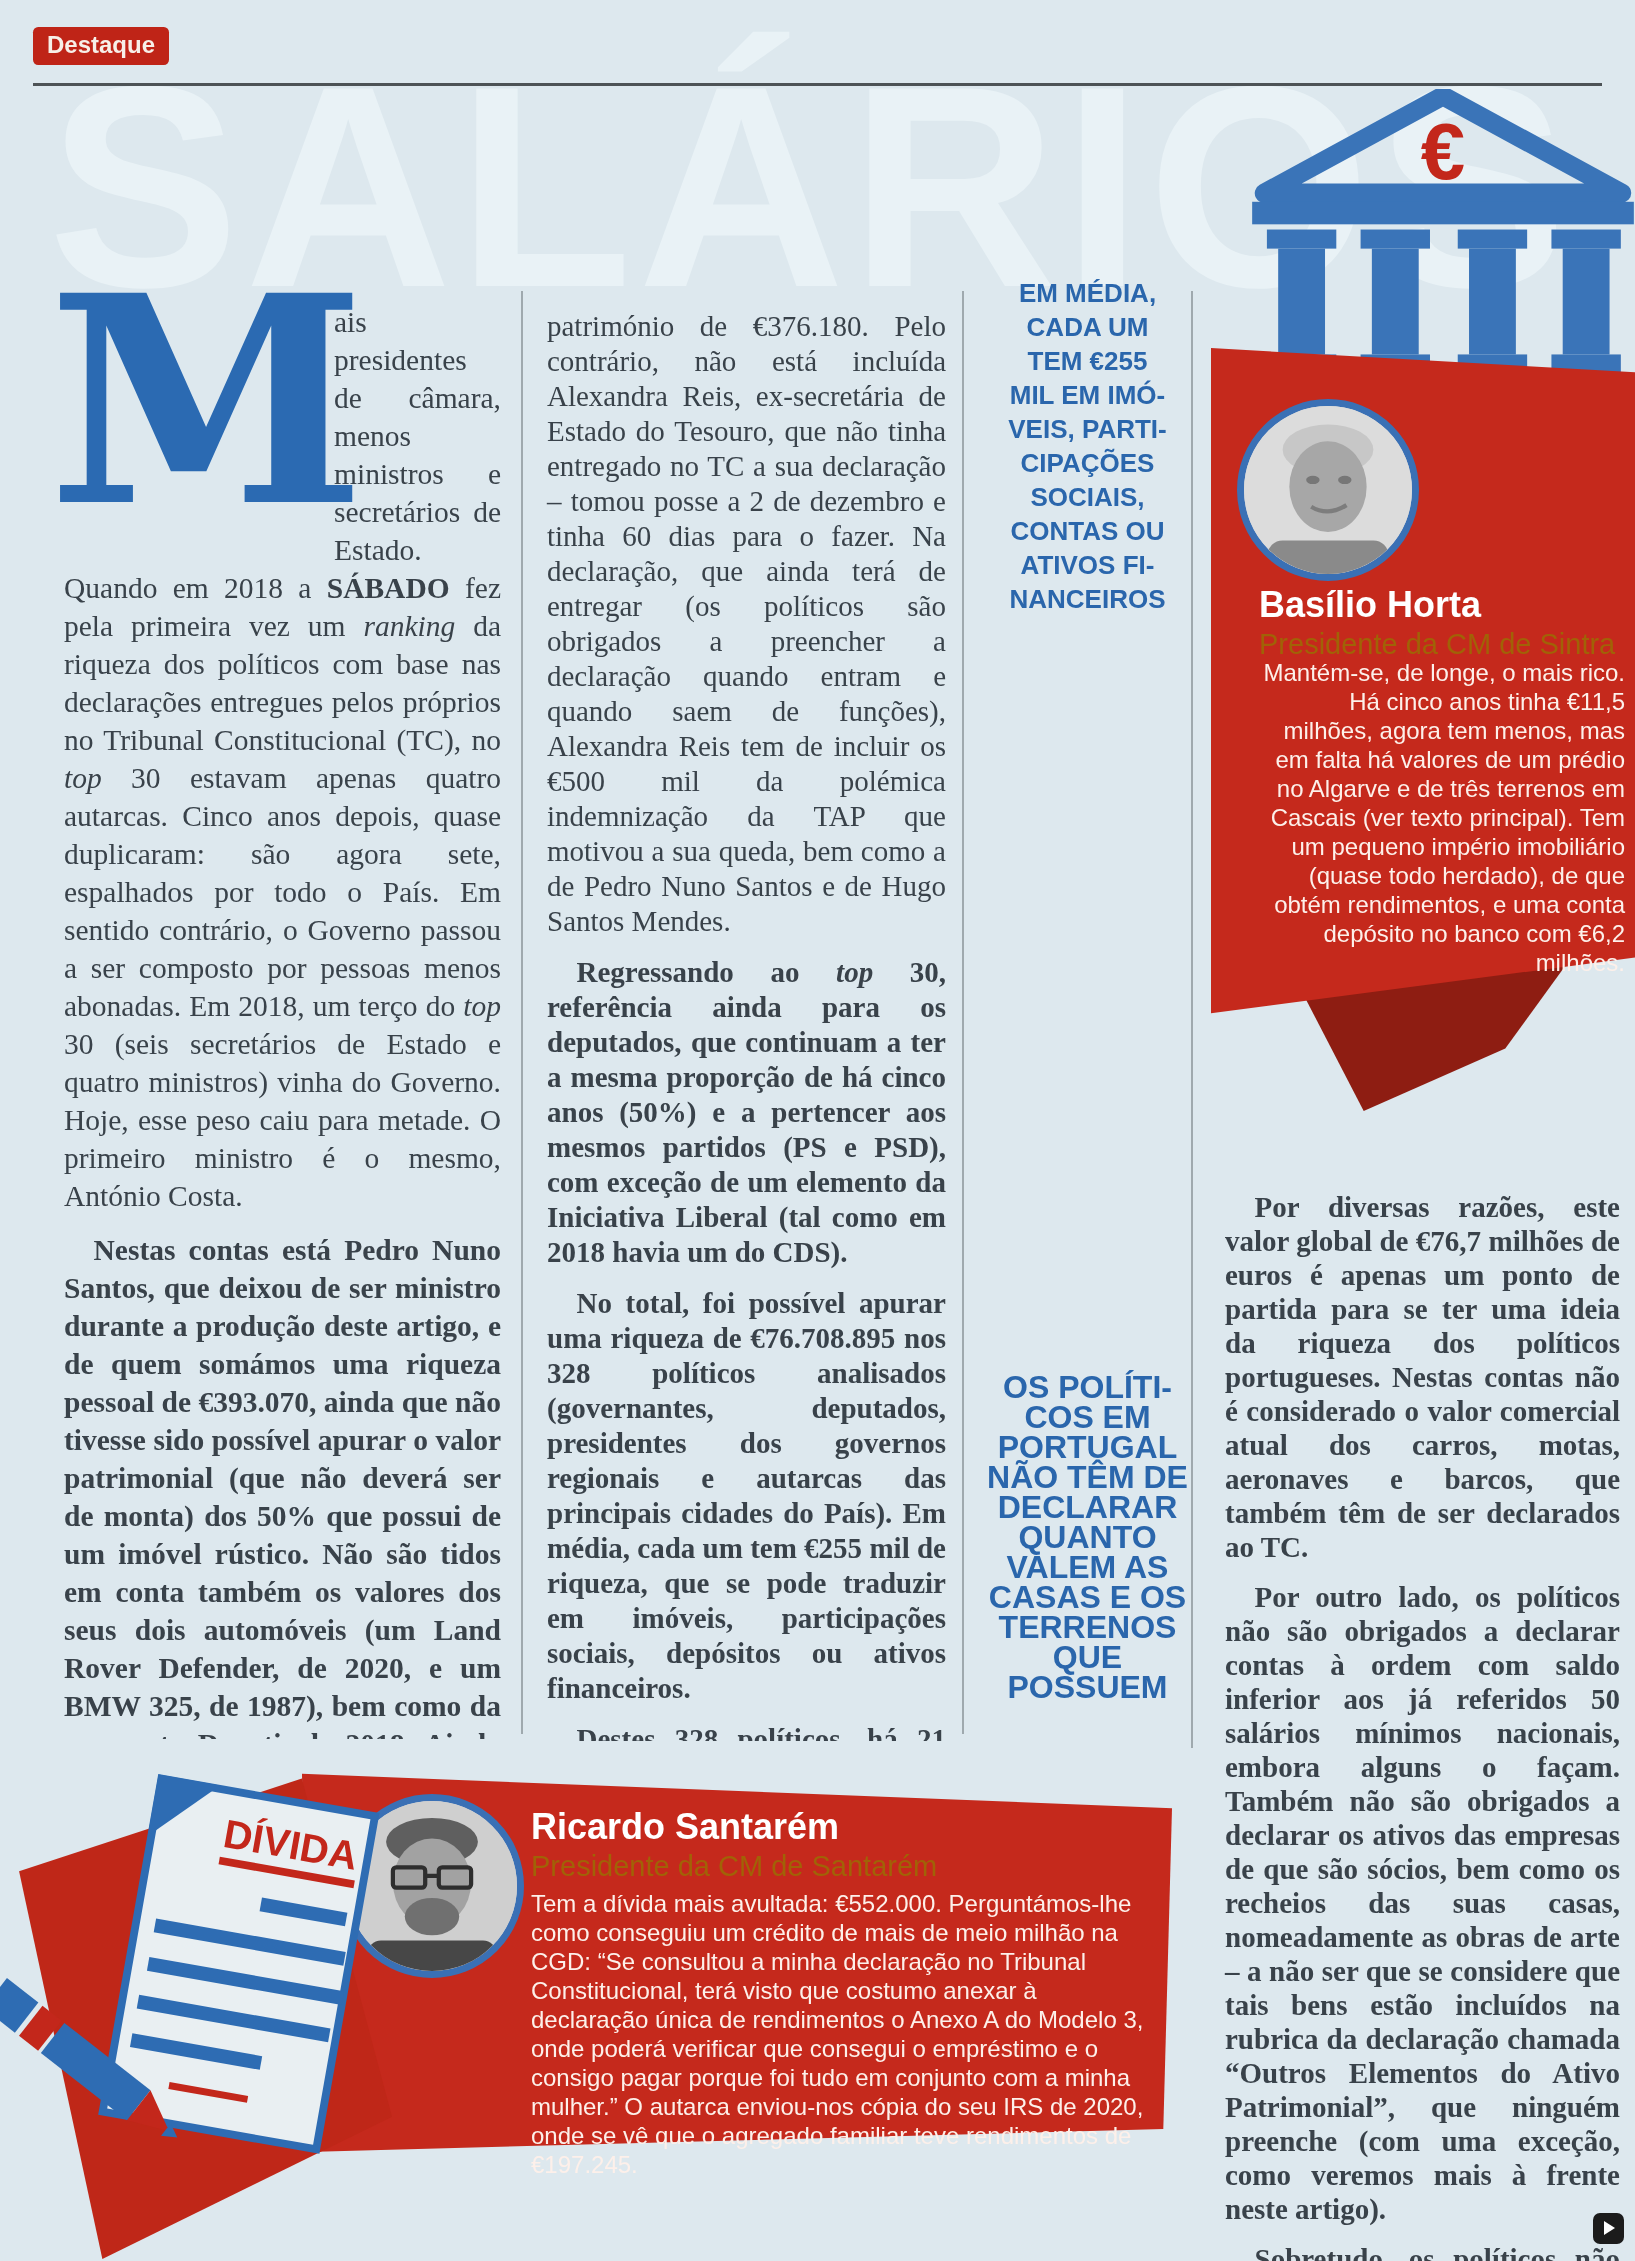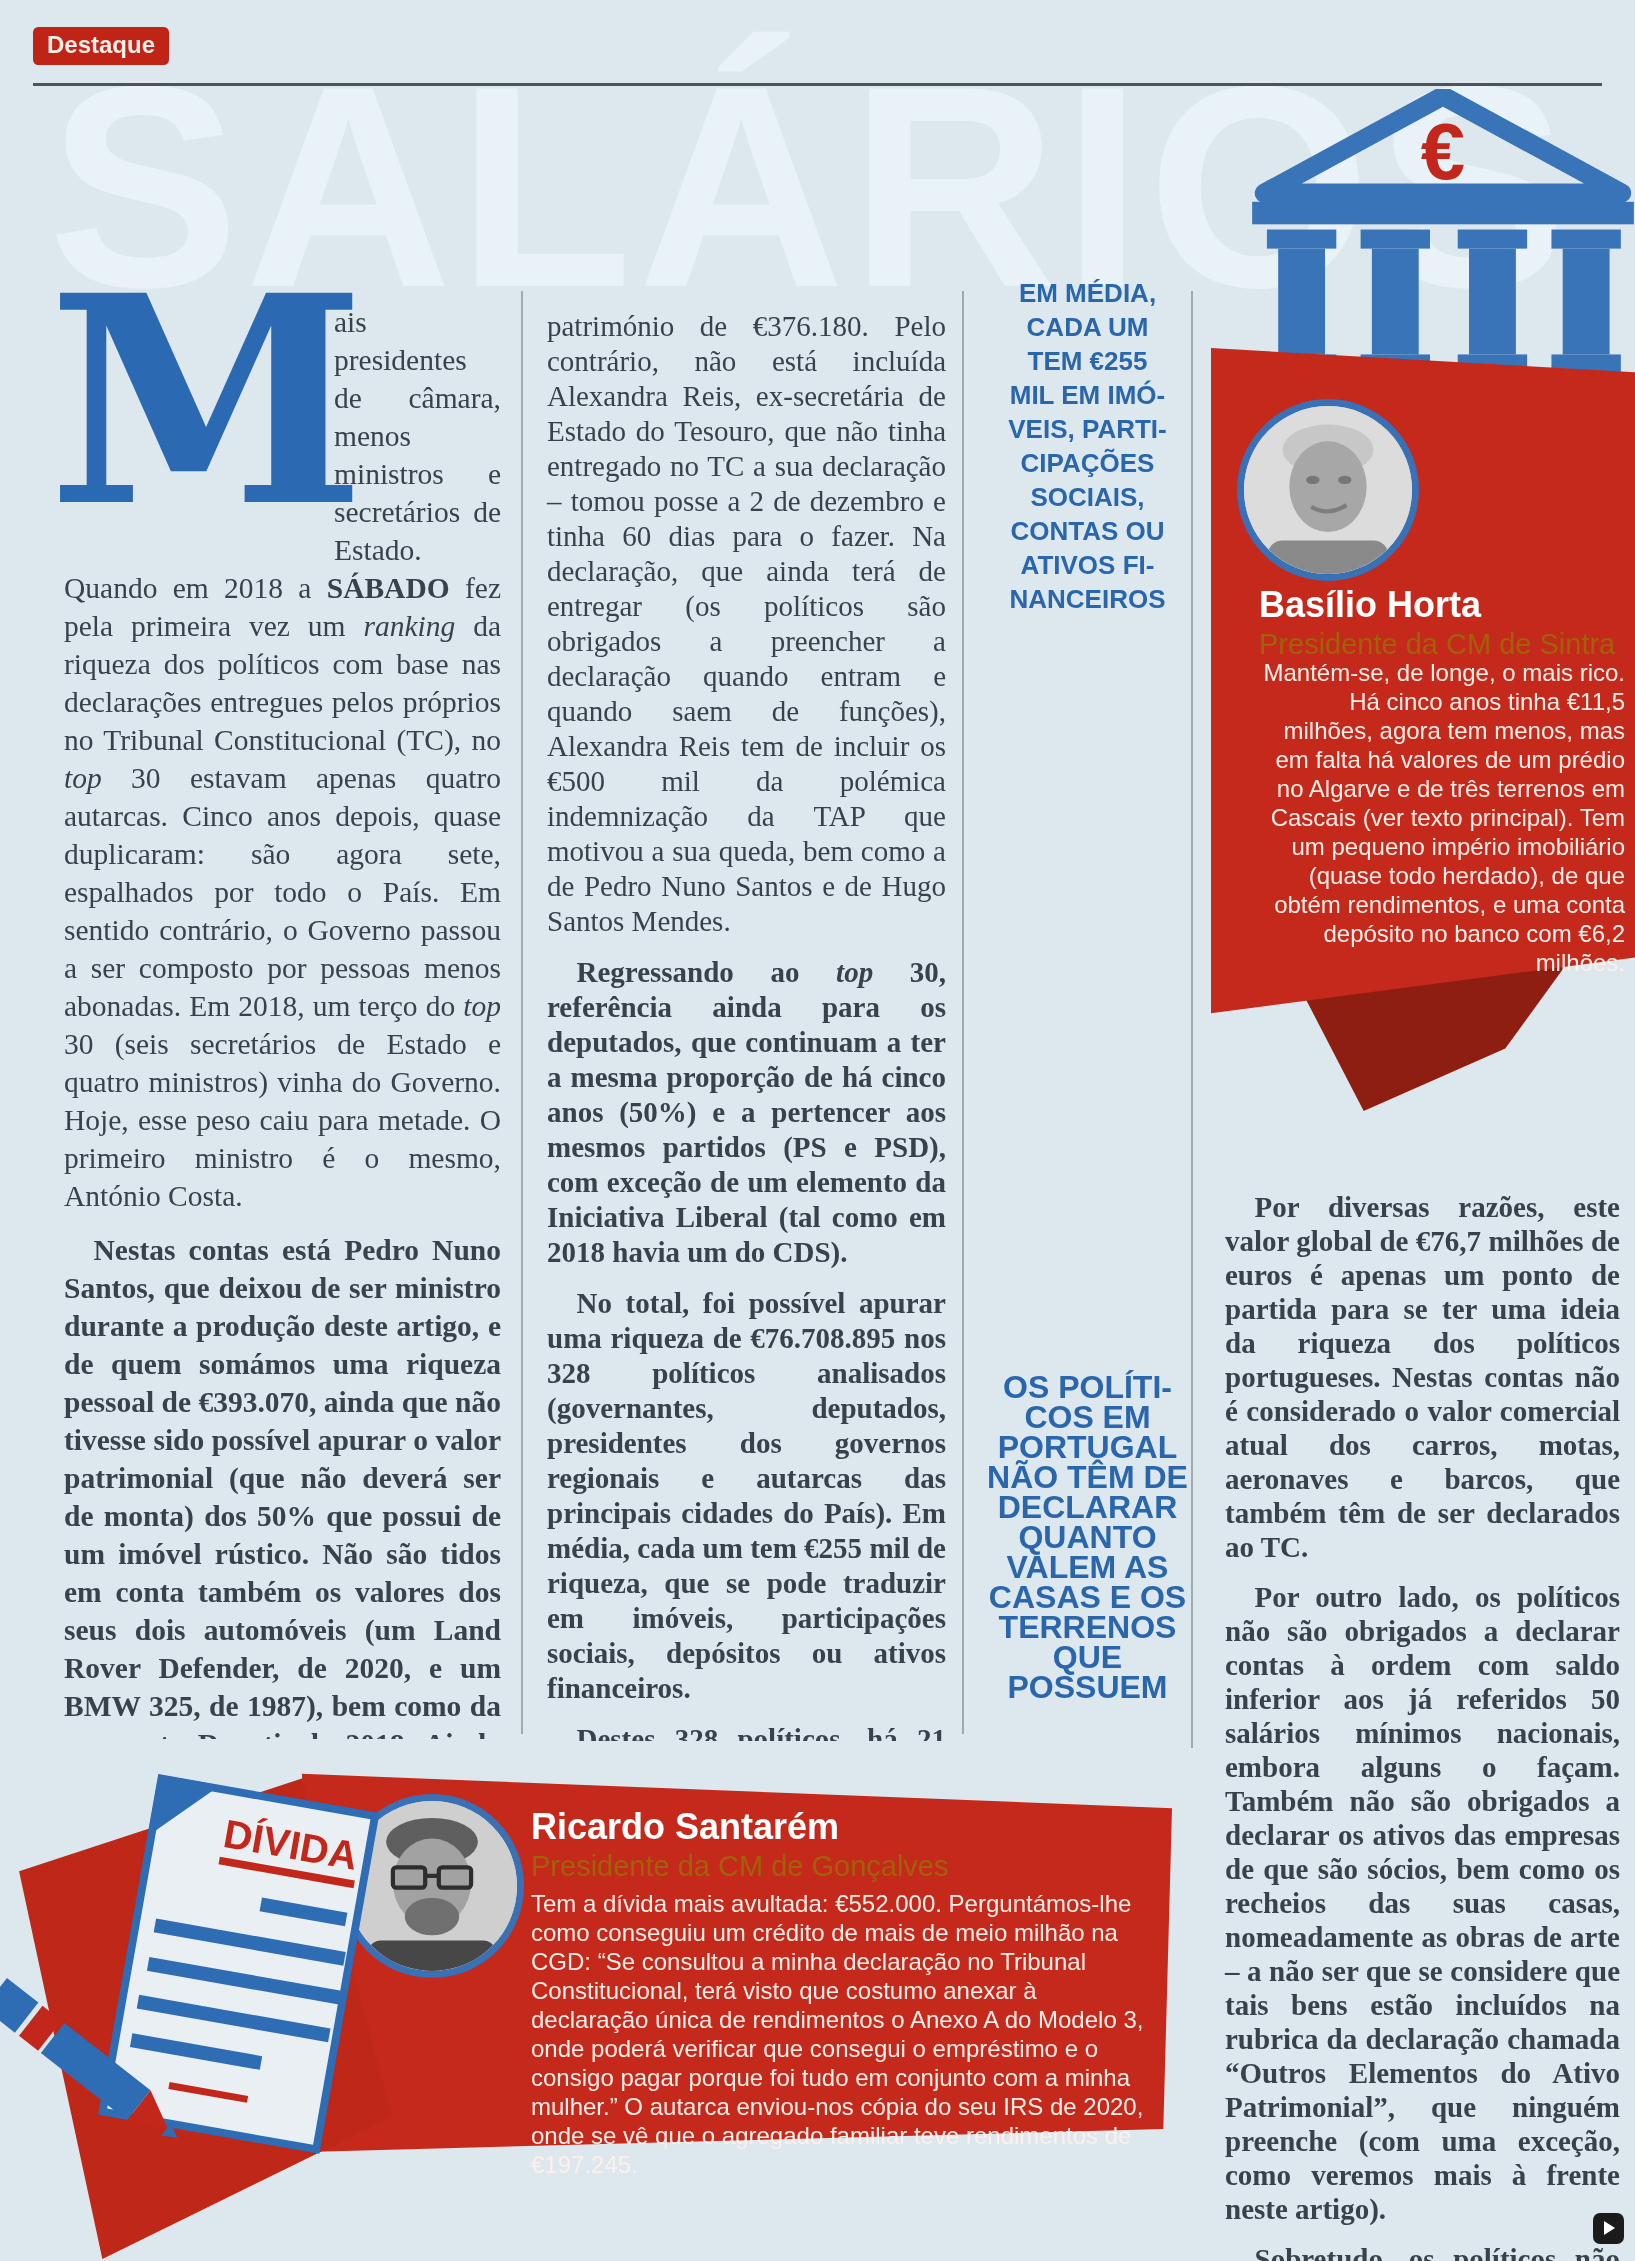--- a/index.html
+++ b/index.html
@@ -141,21 +141,21 @@
       <ellipse cx="50" cy="24" rx="27" ry="14" fill="#5f5f5f"></ellipse>
       <ellipse cx="50" cy="48" rx="23" ry="26" fill="#a2a2a2"></ellipse>
       <ellipse cx="50" cy="68" rx="16" ry="11" fill="#707070"></ellipse>
       <rect x="27" y="39" width="19" height="12" rx="2" fill="none" stroke="#2e2e2e" stroke-width="2.5"></rect>
       <rect x="54" y="39" width="19" height="12" rx="2" fill="none" stroke="#2e2e2e" stroke-width="2.5"></rect>
       <line x1="46" y1="44" x2="54" y2="44" stroke="#2e2e2e" stroke-width="2.5"></line>
       <rect x="12" y="82" width="76" height="20" rx="8" fill="#474747"></rect>
     </svg>
   </div>
   <div class="abs pname nm-r">Ricardo Santarém</div>
-  <div class="abs prole rl-r">Presidente da CM de Gonçalves</div>
+  <div class="abs prole rl-r">Presidente da CM de Santarém</div>
   <div class="abs pbio bio-r">Tem a dívida mais avultada: €552.000. Perguntámos-lhe como conseguiu um crédito de mais de meio milhão na CGD: “Se consultou a minha declaração no Tribunal Constitucional, terá visto que costumo anexar à declaração única de rendimentos o Anexo A do Modelo 3, onde poderá verificar que consegui o empréstimo e o consigo pagar porque foi tudo em conjunto com a minha mulher.” O autarca enviou-nos cópia do seu IRS de 2020, onde se vê que o agregado familiar teve rendimentos de €197.245.</div>
 
   <svg class="abs divida" viewBox="0 0 460 614">
     <polygon points="22,165 348,58 452,448 118,612" fill="#bf2718"></polygon>
     <g transform="rotate(10 260 330)">
       <rect x="140" y="75" width="250" height="390" fill="#e9eff2" stroke="#2e6cb3" stroke-width="9"></rect>
       <polygon points="136,71 208,71 136,143" fill="#2e6cb3"></polygon>
       <text x="300" y="140" text-anchor="middle" fill="#c3271b" font-family="Liberation Sans, sans-serif" font-size="46" font-weight="bold">DÍVIDA</text>
       <rect x="222" y="152" width="158" height="9" fill="#c3271b"></rect>
       <g fill="#2e6cb3">

